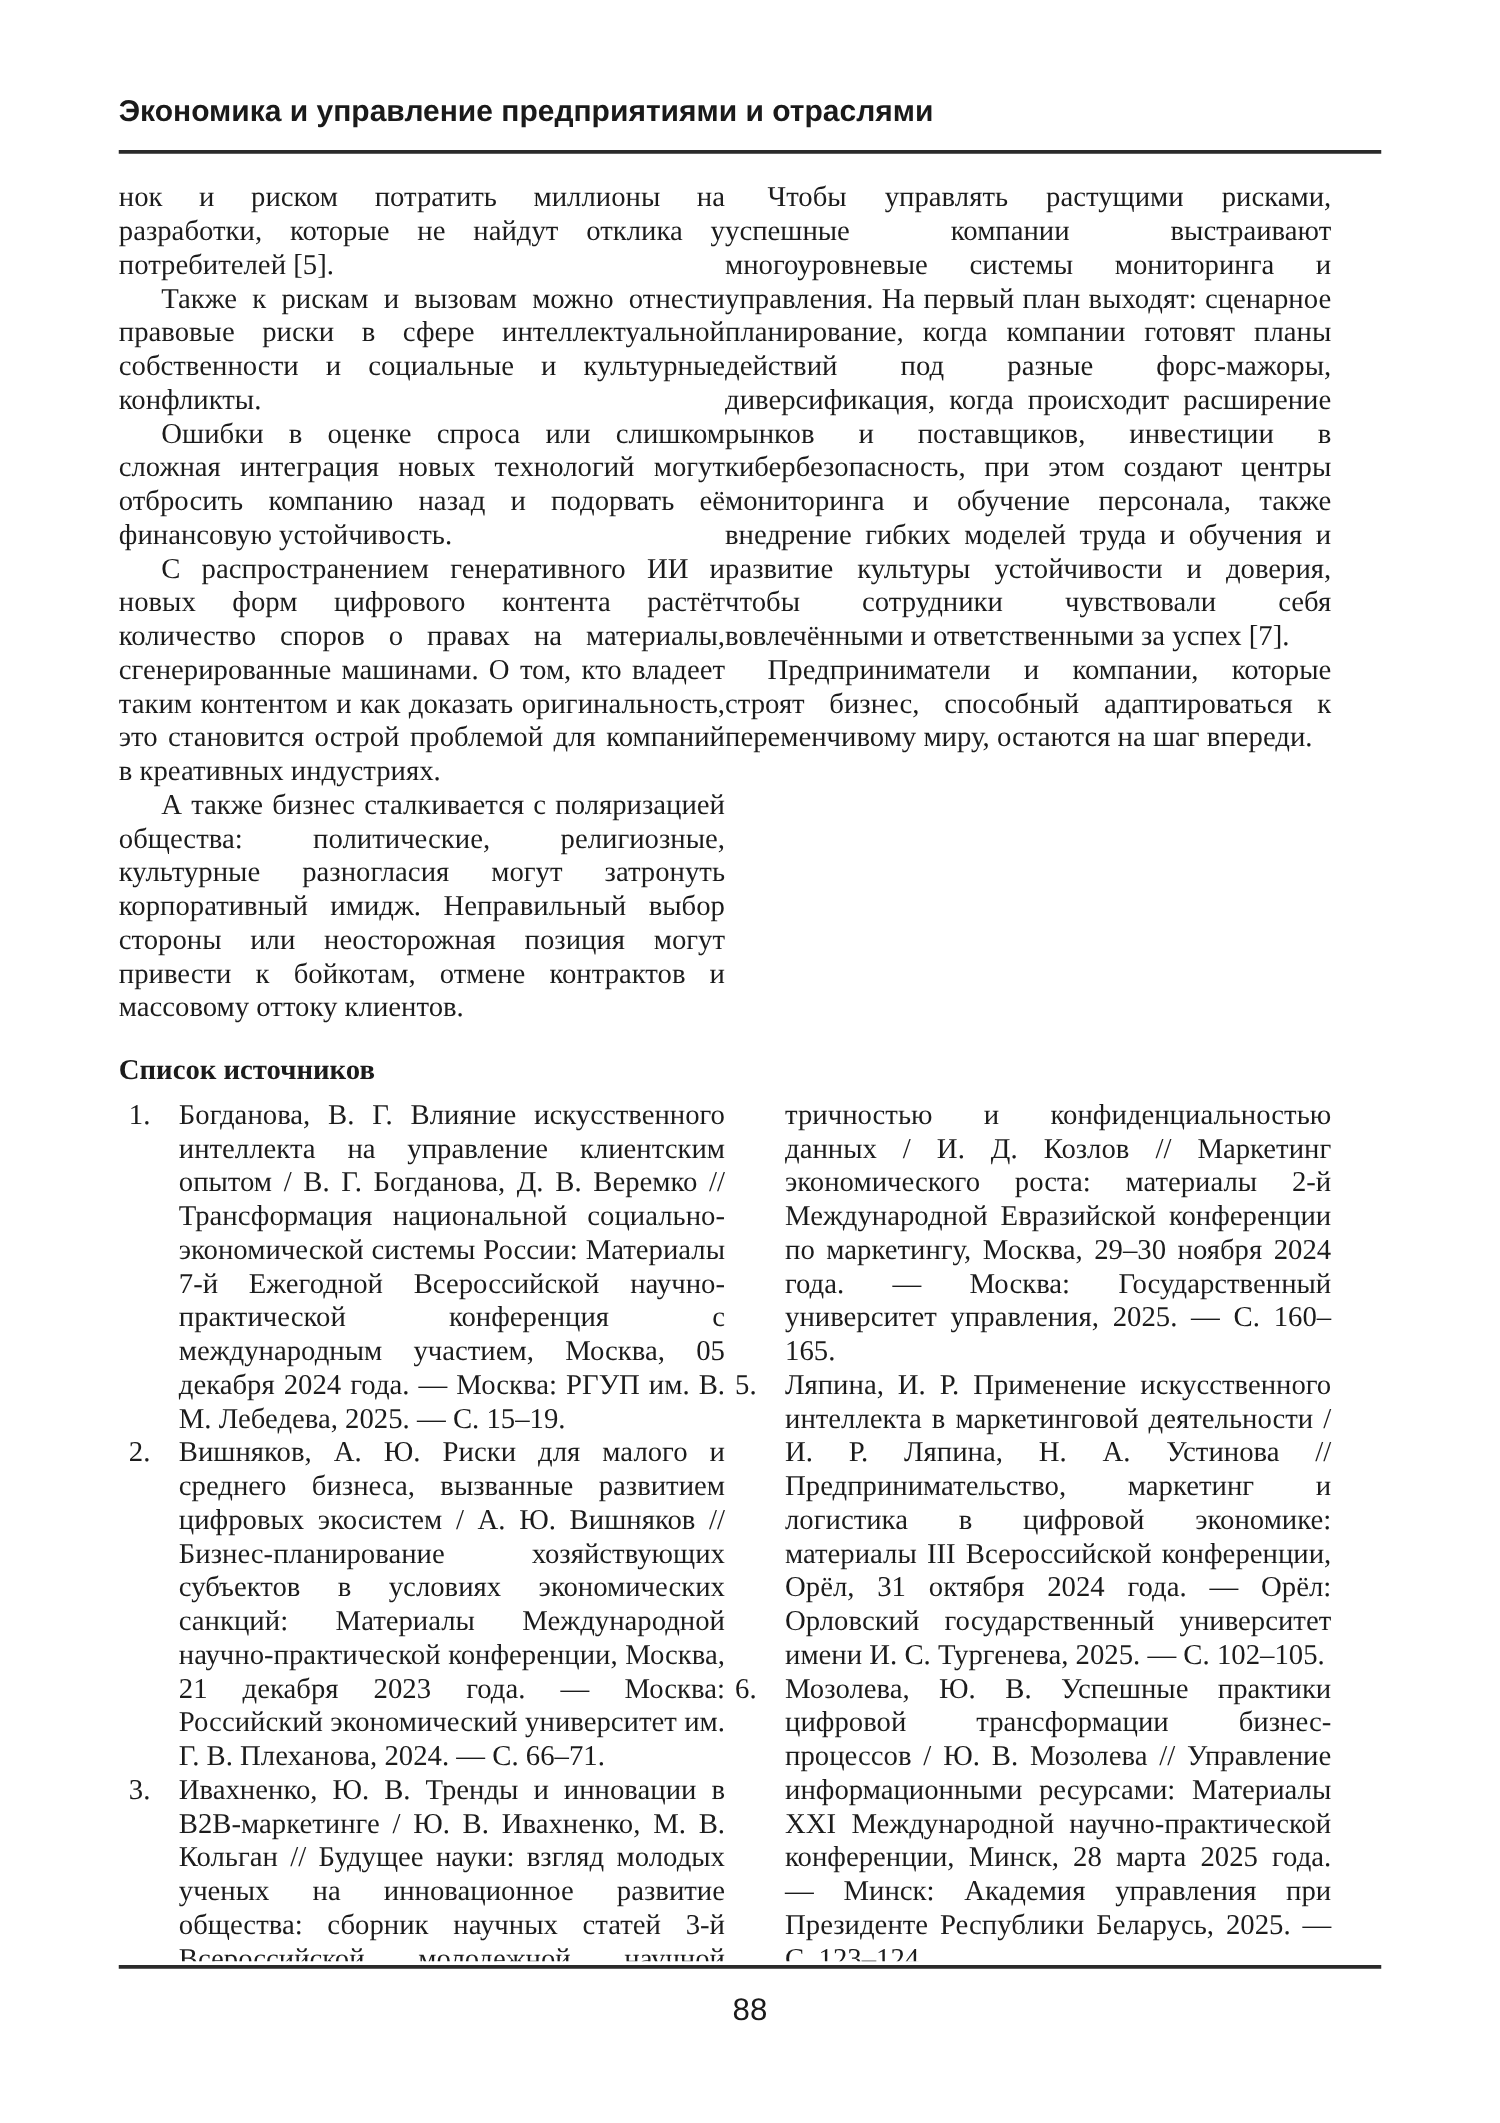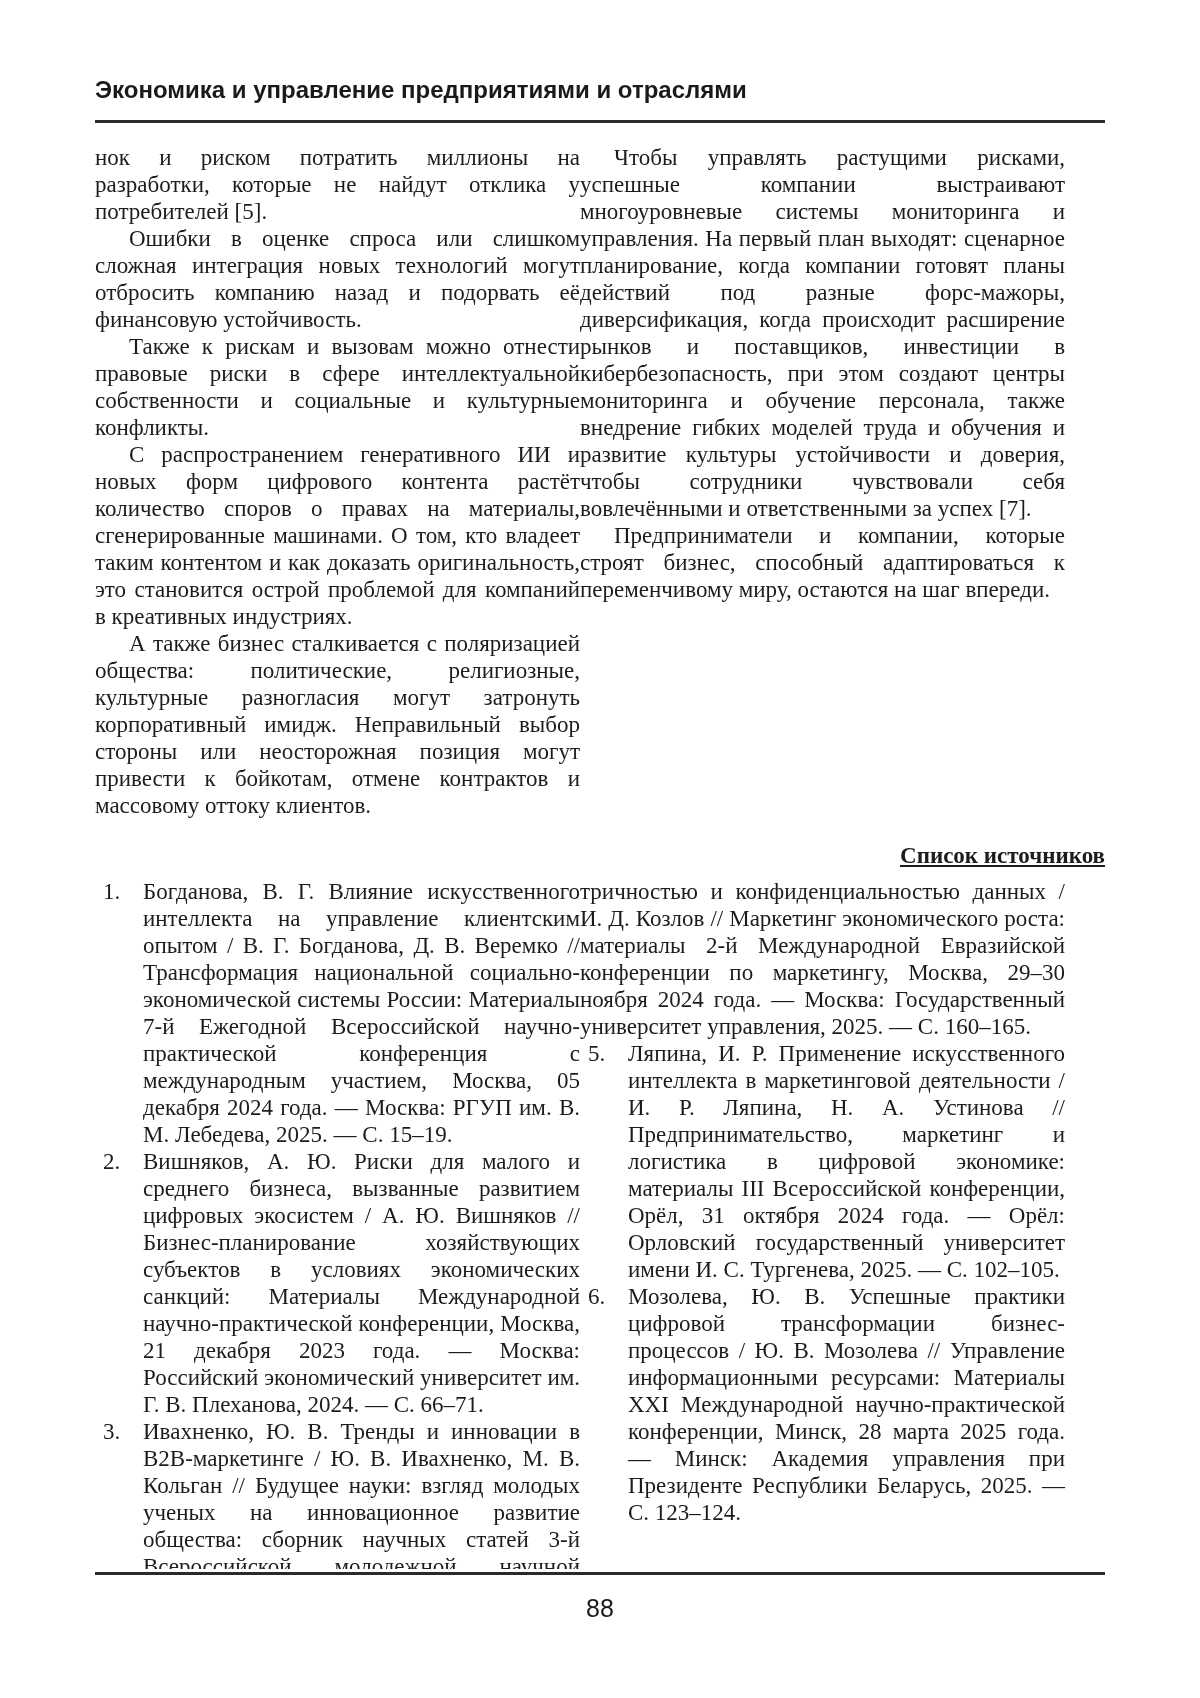--- a/index.html
+++ b/index.html
@@ -16,25 +16,25 @@
   
   .content{margin-top:21px;height:1425px;overflow:hidden;}
 
   .columns{display:flex;}
   .col{width:485px;font-size:23px;line-height:27px;text-align:justify;
        hyphens:auto;-webkit-hyphens:auto;}
   .col p{margin:0;text-indent:34px;}
   .col p.no-indent{text-indent:0;}
 
   
-  .refs-title{font-size:23px;font-weight:700;text-align:right;margin:24px 0 9px 0;text-decoration:underline;}
+  .refs-title{font-size:23px;font-weight:700;text-align:left;margin:24px 0 9px 0;}
   .ref-item{display:flex;align-items:flex-start;}
   .ref-num{flex:none;width:48px;box-sizing:border-box;padding-left:8px;}
   .ref-text{flex:1;text-align:justify;hyphens:auto;-webkit-hyphens:auto;}
-  .ref-cont{text-align:justify;hyphens:auto;-webkit-hyphens:auto;}
+  .ref-cont{margin-left:48px;text-align:justify;hyphens:auto;-webkit-hyphens:auto;}
 
   
   .footer{position:absolute;left:95px;right:95px;top:1572px;}
   .foot-rule{height:3px;background:#2a2a2a;}
   .foot-row{display:flex;justify-content:center;align-items:baseline;
             margin-top:19px;font-family:"Liberation Sans","DejaVu Sans",sans-serif;
             font-size:25px;color:#1a1a1a;}
 </style>
 </head>
 <body>
@@ -42,22 +42,22 @@
 <div class="page">
 
   <div class="running-head">Экономика и управление предприятиями и отраслями</div>
   <div class="head-rule"></div>
 
   <div class="content">
 
     <div class="columns">
       <div class="col">
         <p class="no-indent">нок и риском потратить миллионы на разработки, которые не найдут отклика у потребителей [5].</p>
+        <p>Также к рискам и вызовам можно отнести правовые риски в сфере интеллектуальной собственности и социальные и культурные конфликты.</p>
         <p>Ошибки в оценке спроса или слишком сложная интеграция новых технологий могут отбросить компанию назад и подорвать её финансовую устойчивость.</p>
-        <p>Также к рискам и вызовам можно отнести правовые риски в сфере интеллектуальной собственности и социальные и культурные конфликты.</p>
         <p>С распространением генеративного ИИ и новых форм цифрового контента растёт количество споров о правах на материалы, сгенерированные машинами. О том, кто владеет таким контентом и как доказать оригинальность, это становится острой проблемой для компаний в креативных индустриях.</p>
         <p>А также бизнес сталкивается с поляризацией общества: политические, религиозные, культурные разногласия могут затронуть корпоративный имидж. Неправильный выбор стороны или неосторожная позиция могут привести к бойкотам, отмене контрактов и массовому оттоку клиентов.</p>
       </div>
       <div class="col">
         <p>Чтобы управлять растущими рисками, успешные компании выстраивают многоуровневые системы мониторинга и управления. На первый план выходят: сценарное планирование, когда компании готовят планы действий под разные форс-мажоры, диверсификация, когда происходит расширение рынков и поставщиков, инвестиции в кибербезопасность, при этом создают центры мониторинга и обучение персонала, также внедрение гибких моделей труда и обучения и развитие культуры устойчивости и доверия, чтобы сотрудники чувствовали себя вовлечёнными и ответственными за успех [7].</p>
         <p>Предприниматели и компании, которые строят бизнес, способный адаптироваться к переменчивому миру, остаются на шаг впереди.</p>
       </div>
     </div>
 
     <div class="refs-title">Список источников</div>

